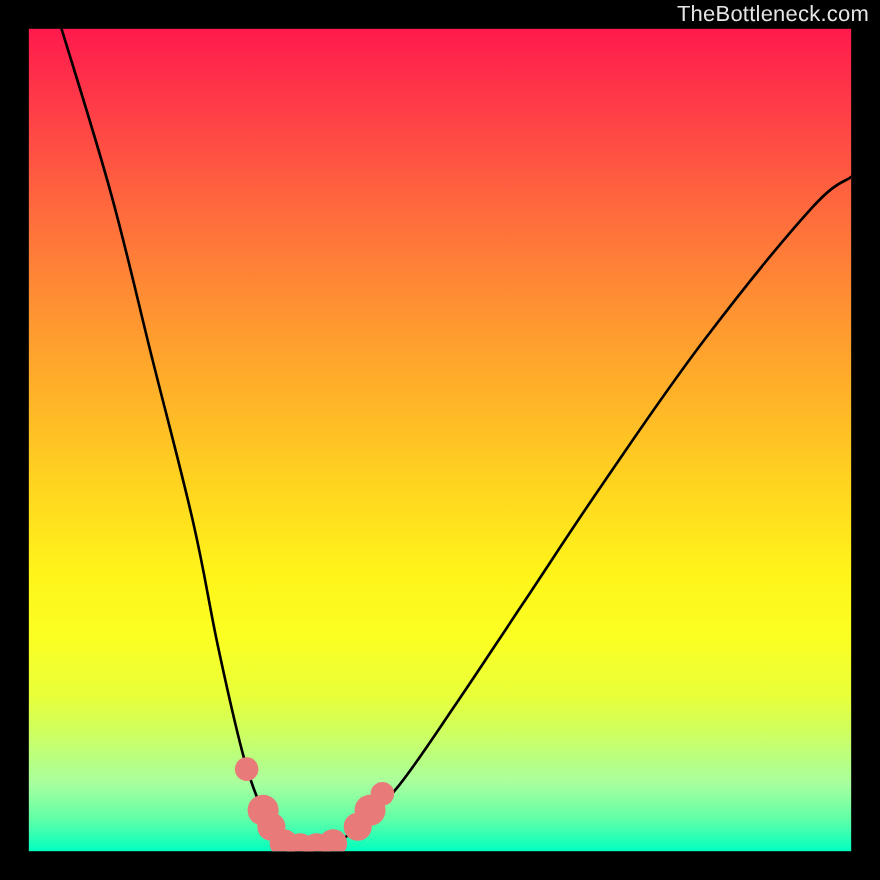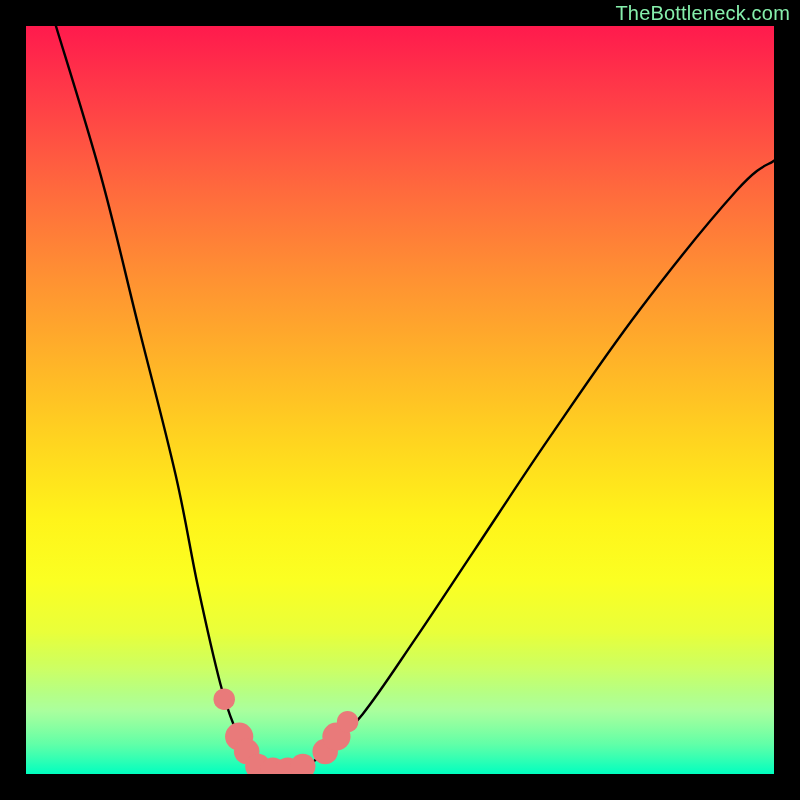--- a/index.html
+++ b/index.html
@@ -62,21 +62,21 @@
     mix-blend-mode: screen;
   }
   svg.curves {
     position: absolute;
     inset: 0;
   }
   .watermark {
     position: absolute;
     top: 2px;
     right: 10px;
-    color: #86efac;
+    color: #e5e5e5;
     font-size: 20px;
     font-weight: 400;
     letter-spacing: 0.2px;
   }
   .marker {
     fill: #e97a7a;
   }
 </style>
 </head>
 <body>

